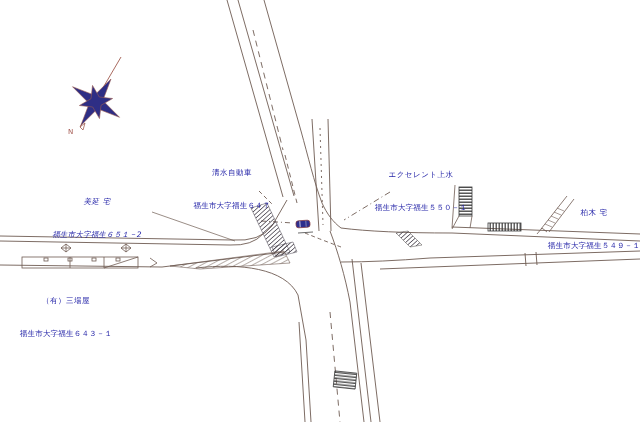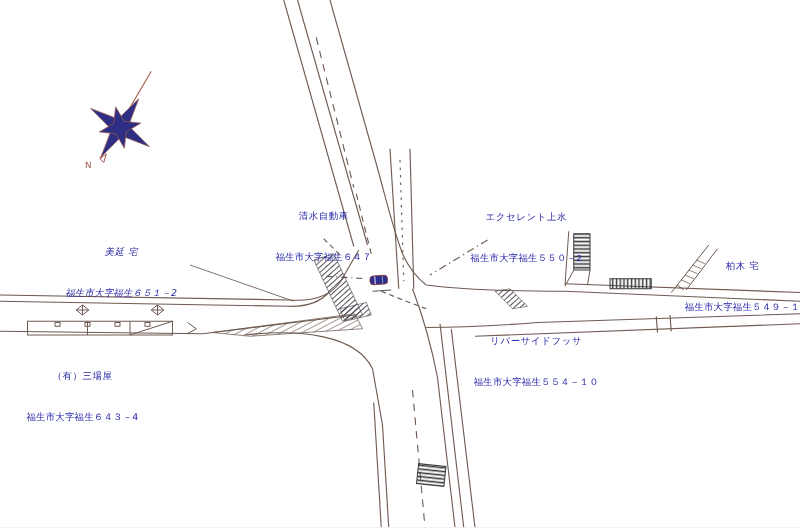--- a/index.html
+++ b/index.html
@@ -125,44 +125,40 @@
     </g>
 
     <g transform="rotate(-4 303 224)">
       <rect x="296" y="220.5" width="14" height="7" rx="2.5" fill="#2e2e8e" stroke="#8a3c3c" stroke-width="0.7"></rect>
       <line x1="300" y1="221" x2="300" y2="227" stroke="#ffffff" stroke-width="0.7"></line>
       <line x1="306" y1="221" x2="306" y2="227" stroke="#b0b0c8" stroke-width="0.6"></line>
     </g>
     <line x1="298" y1="233" x2="313" y2="232" stroke="#5a5a5a" stroke-width="0.9"></line>
   </svg>
 
-  <div class="map-label" style="left:259px;top:168px;">
+  <div class="map-label" style="left:232px;top:168px;">
     <div class="nm">清水自動車</div>
     <div class="addr">福生市大字福生６４７</div>
   </div>
 
   <div class="map-label" style="left:421px;top:171px;font-family:Liberation Mono, monospace;">
     <div class="nm">エクセレント上水</div>
-    <div class="addr">福生市大字福生５５０－2</div>
+    <div class="addr">福生市大字福生５５０－１</div>
   </div>
 
   <div class="map-label" style="left:97px;top:197px;font-style:italic;">
     <div class="nm">美延 宅</div>
     <div class="addr">福生市大字福生６５１－2</div>
   </div>
 
   <div class="map-label" style="left:66px;top:296px;">
     <div class="nm">（有）三場屋</div>
-    <div class="addr">福生市大字福生６４３－4</div>
+    <div class="addr">福生市大字福生６４３－１</div>
   </div>
 
 
-  <div class="map-label" style="left:429px;top:268px;">
-    <div class="nm">リバーサイドフッサ</div>
-    <div class="addr">福生市大字福生５５４－１０</div>
-  </div>
 
   <div class="map-label" style="left:594px;top:208px;">
     <div class="nm">柏木 宅</div>
     <div class="addr">福生市大字福生５４９－１</div>
   </div>
 
 </div>
 
 </body></html>

